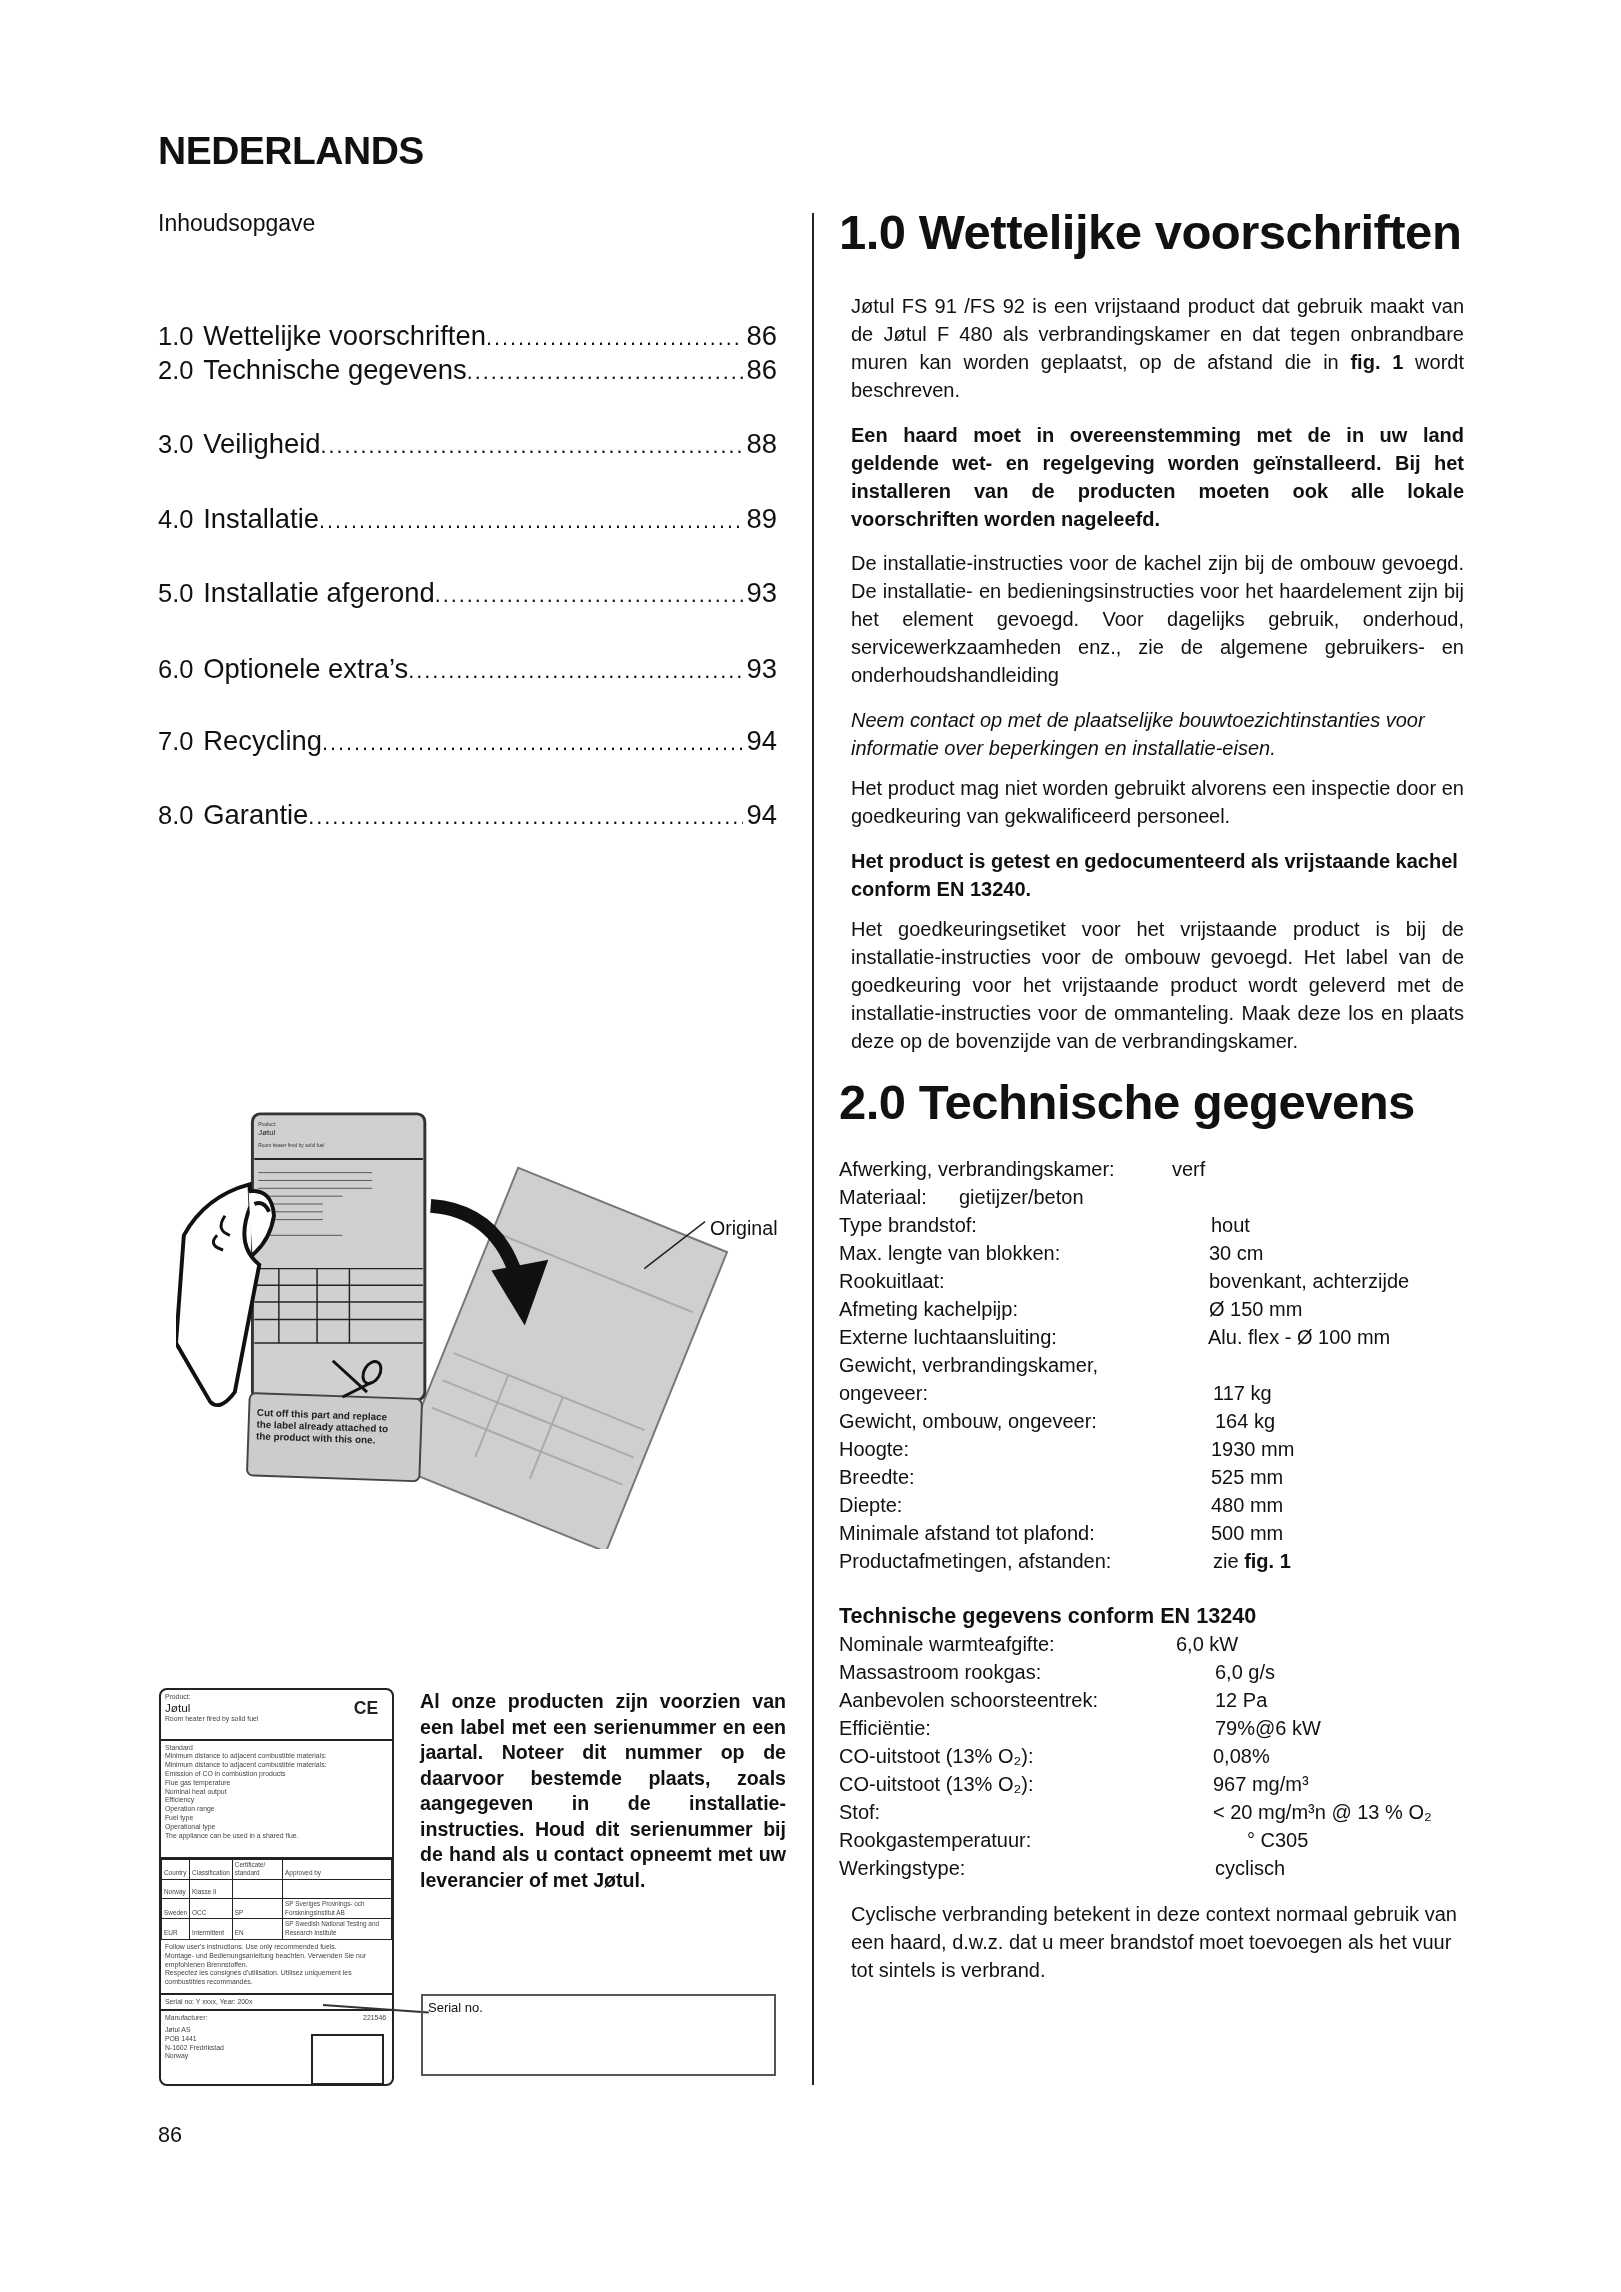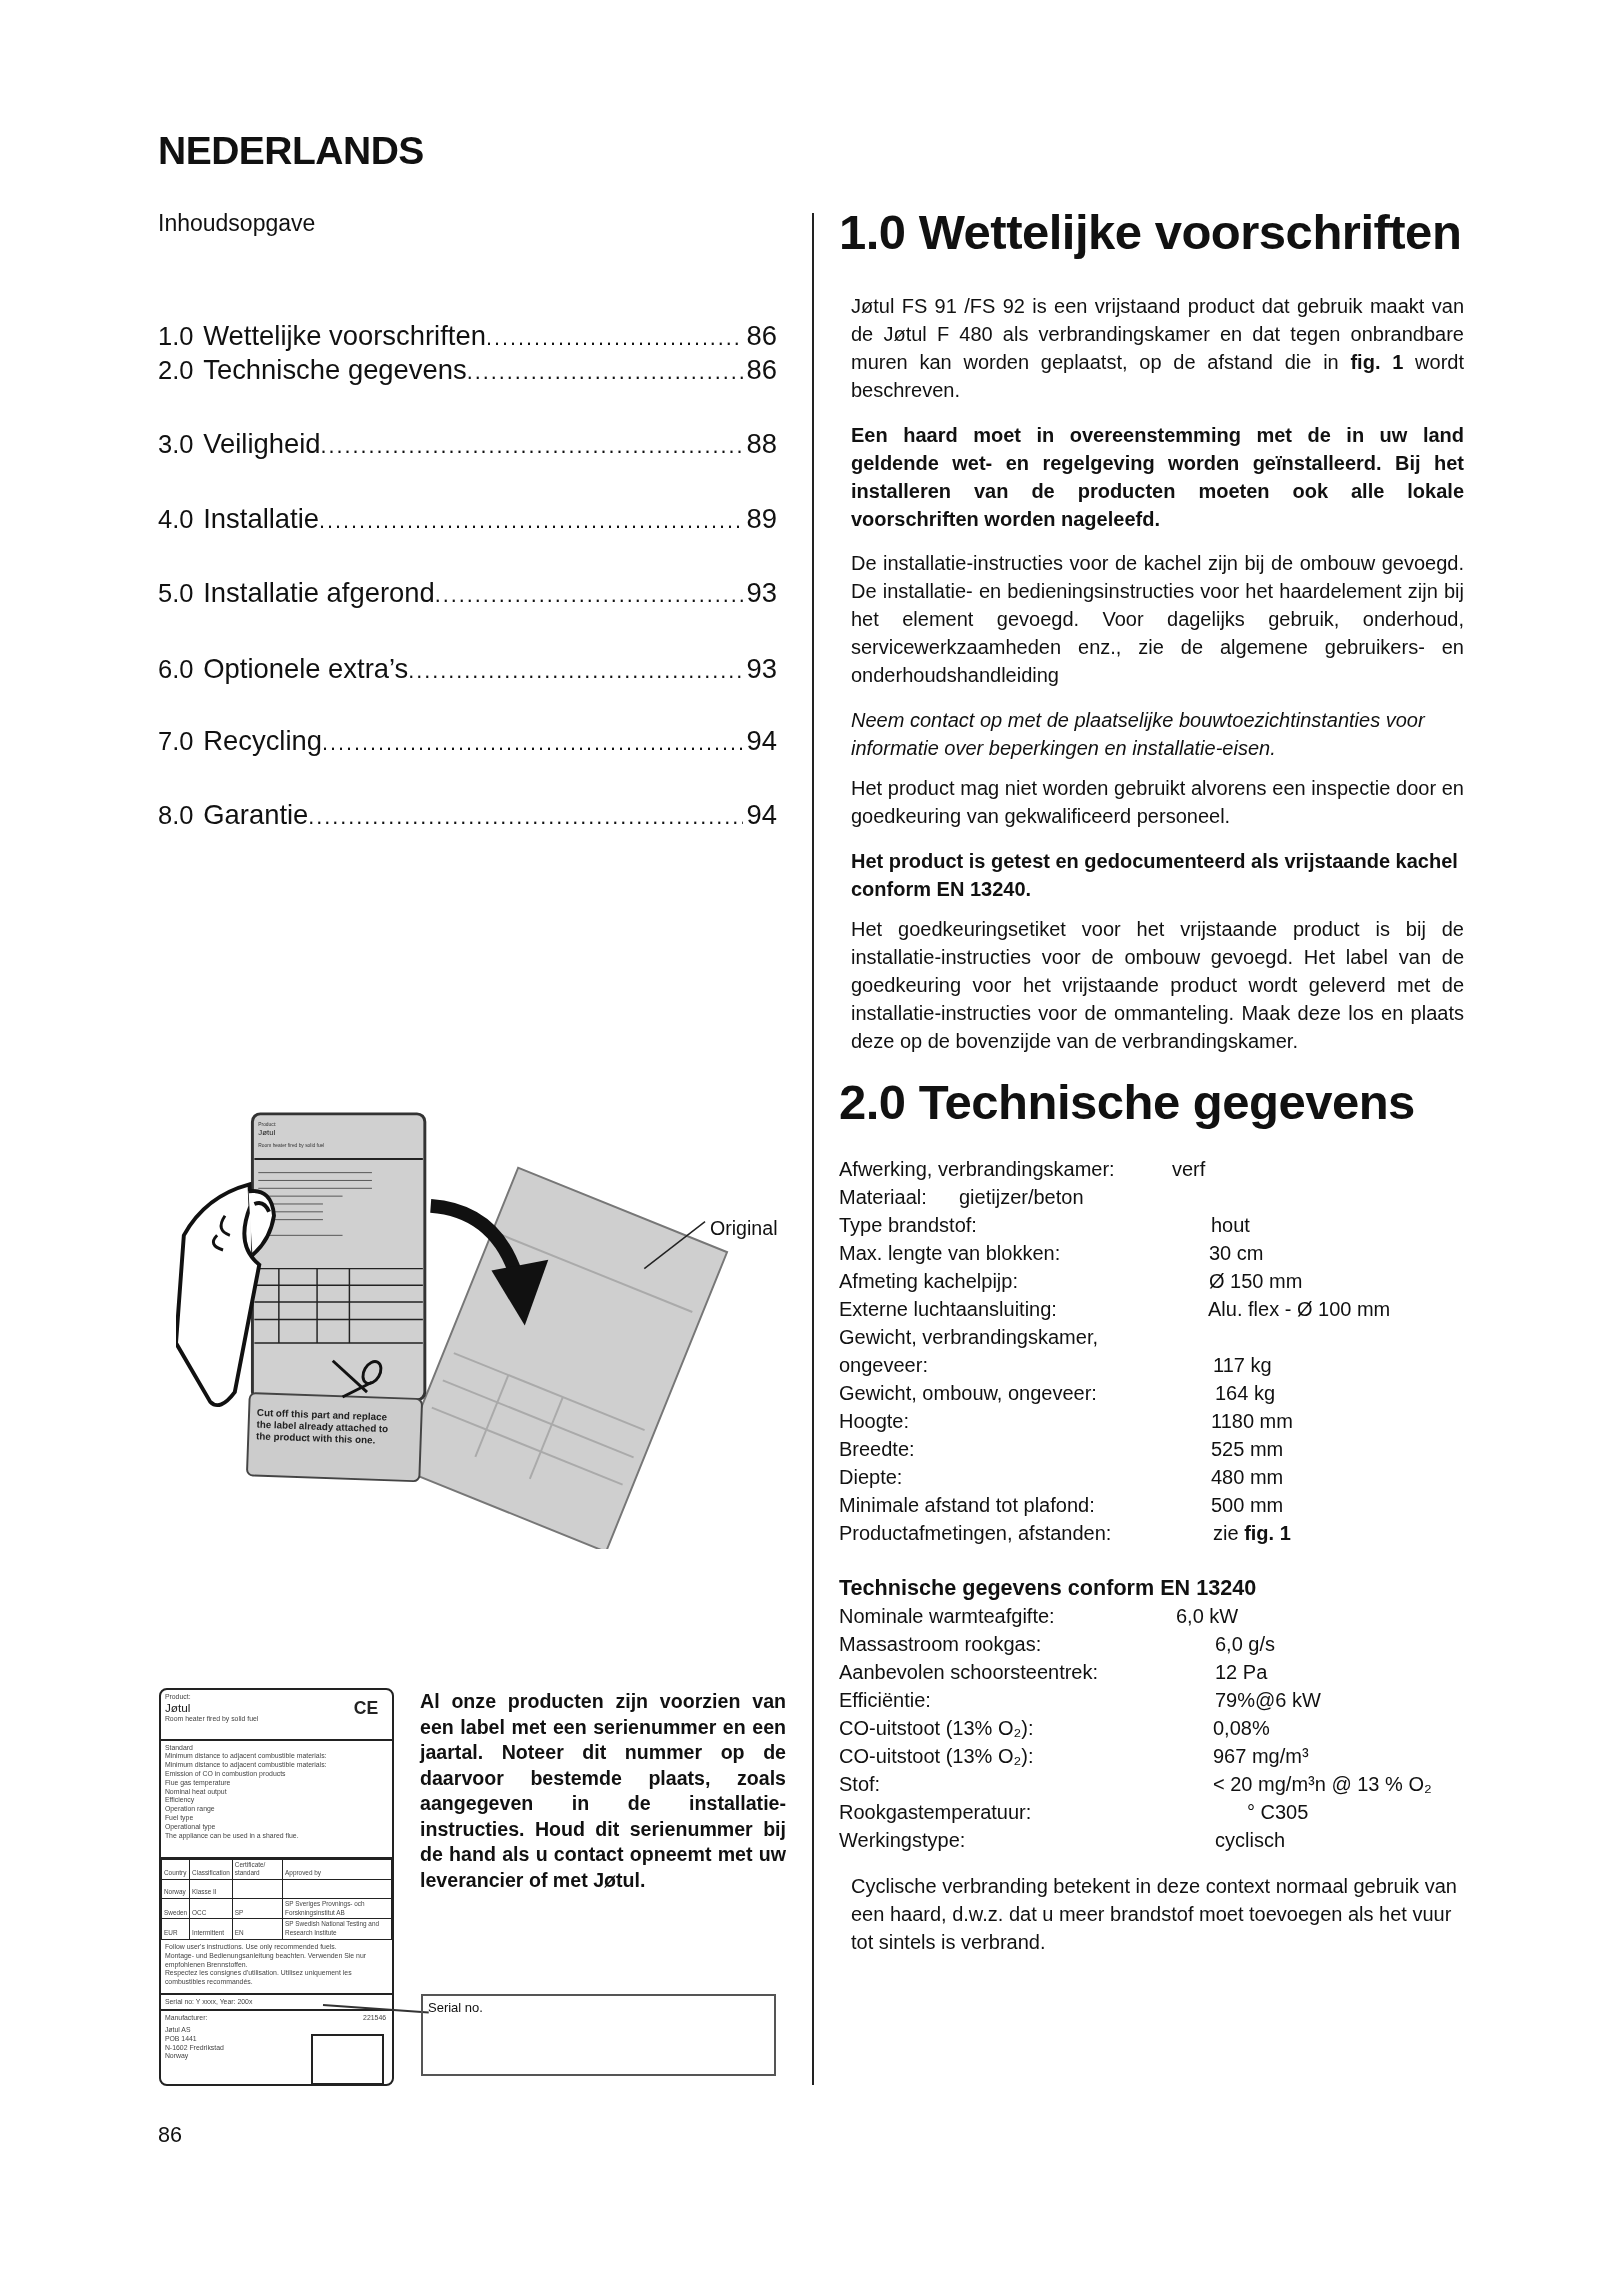--- a/index.html
+++ b/index.html
@@ -141,20 +141,24 @@
     </div>
   <div class="spec-row">
       <span class="k">Type brandstof:</span>
       <span class="v" style="left:372px">hout</span>
     </div>
   <div class="spec-row">
       <span class="k">Max. lengte van blokken:</span>
       <span class="v" style="left:370px">30 cm</span>
     </div>
   <div class="spec-row">
+      <span class="k">Rookuitlaat:</span>
+      <span class="v" style="left:370px">bovenkant, achterzijde</span>
+    </div>
+  <div class="spec-row">
       <span class="k">Afmeting kachelpijp:</span>
       <span class="v" style="left:370px">Ø 150 mm</span>
     </div>
   <div class="spec-row">
       <span class="k">Externe luchtaansluiting:</span>
       <span class="v" style="left:369px">Alu. flex - Ø 100 mm</span>
     </div>
   <div class="spec-row">
       <span class="k">Gewicht, verbrandingskamer,</span>
       <span class="v" style="left:370px"></span>
@@ -162,21 +166,21 @@
   <div class="spec-row">
       <span class="k">ongeveer:</span>
       <span class="v" style="left:374px">117 kg</span>
     </div>
   <div class="spec-row">
       <span class="k">Gewicht, ombouw, ongeveer:</span>
       <span class="v" style="left:376px">164 kg</span>
     </div>
   <div class="spec-row">
       <span class="k">Hoogte:</span>
-      <span class="v" style="left:372px">1180 mm</span>
+      <span class="v" style="left:372px">1930 mm</span>
     </div>
   <div class="spec-row">
       <span class="k">Breedte:</span>
       <span class="v" style="left:372px">525 mm</span>
     </div>
   <div class="spec-row">
       <span class="k">Diepte:</span>
       <span class="v" style="left:372px">480 mm</span>
     </div>
   <div class="spec-row">

